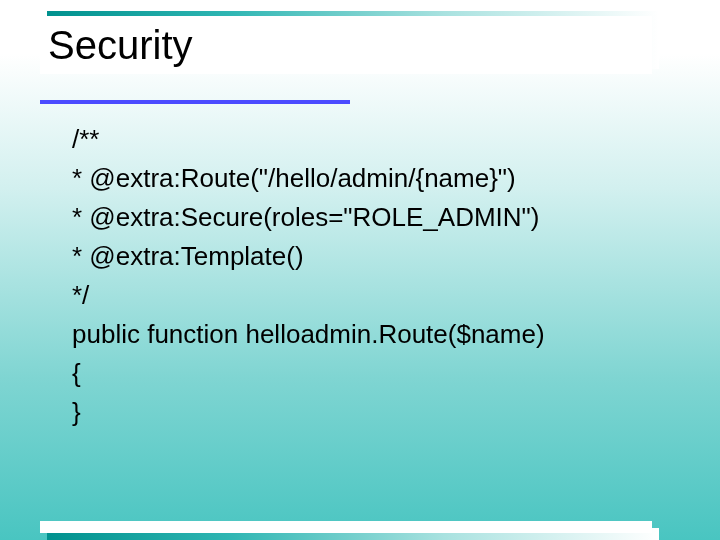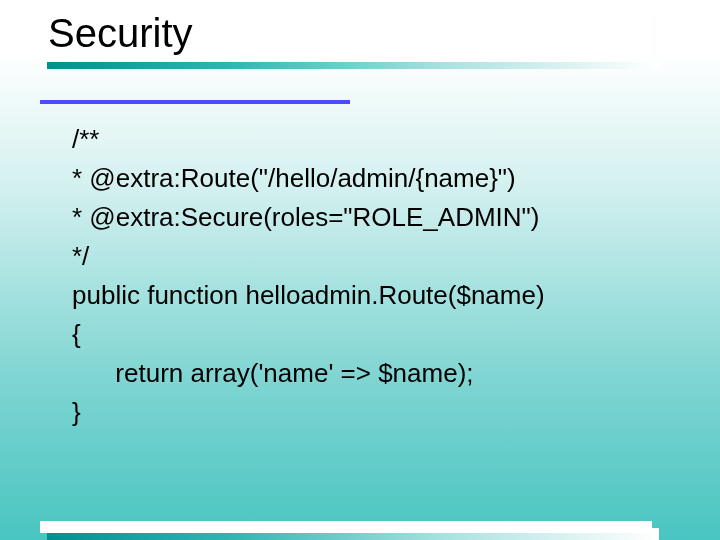--- a/index.html
+++ b/index.html
@@ -21,21 +21,21 @@
     position: absolute;
     left: 47px;
     top: 11px;
     width: 612px;
     height: 58px;
     background: linear-gradient(to right, #00918e 0%, #2fb6b3 30%, #a9e2e0 65%, #ffffff 100%);
   }
   .title-bar-front {
     position: absolute;
     left: 40px;
-    top: 4px;
+    top: 16px;
     width: 612px;
     height: 58px;
     background: #ffffff;
     display: flex;
     align-items: center;
     padding-left: 8px;
     box-sizing: border-box;
   }
   .title-text {
     font-size: 40px;
@@ -89,23 +89,23 @@
   <div class="title-bar-front">
     <span class="title-text">Security</span>
   </div>
 
   <div class="purple-rule"></div>
 
   <div class="content">
     <div class="code-line">/**</div>
     <div class="code-line">* @extra:Route("/hello/admin/{name}")</div>
     <div class="code-line">* @extra:Secure(roles="ROLE_ADMIN")</div>
+    <div class="code-line">* @extra:Template()</div>
     <div class="code-line">*/</div>
     <div class="code-line">public function helloadmin.Route($name)</div>
     <div class="code-line">{</div>
-    <div class="code-line">      return array('name' =&gt; $name);</div>
     <div class="code-line">}</div>
   </div>
 
   <div class="bottom-bar-back"></div>
   <div class="bottom-bar-front"></div>
 
 </div>
 
 </body></html>

